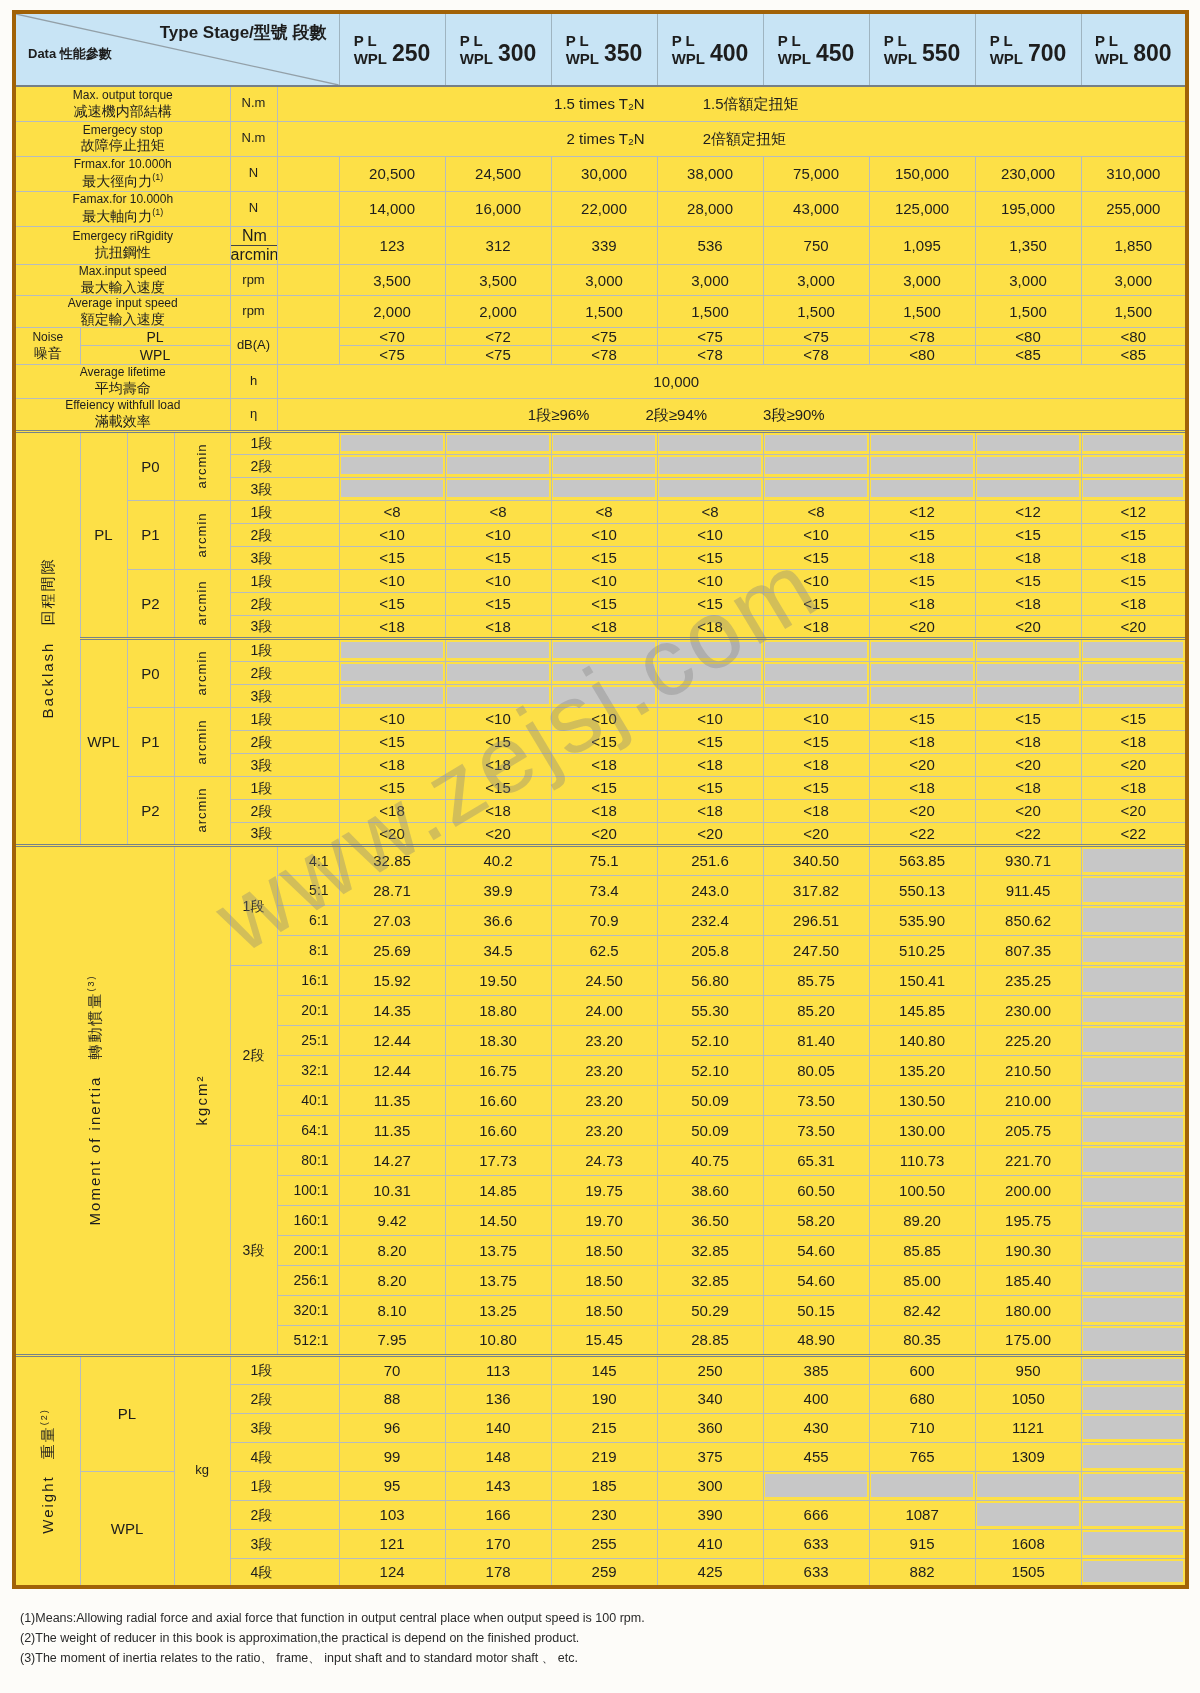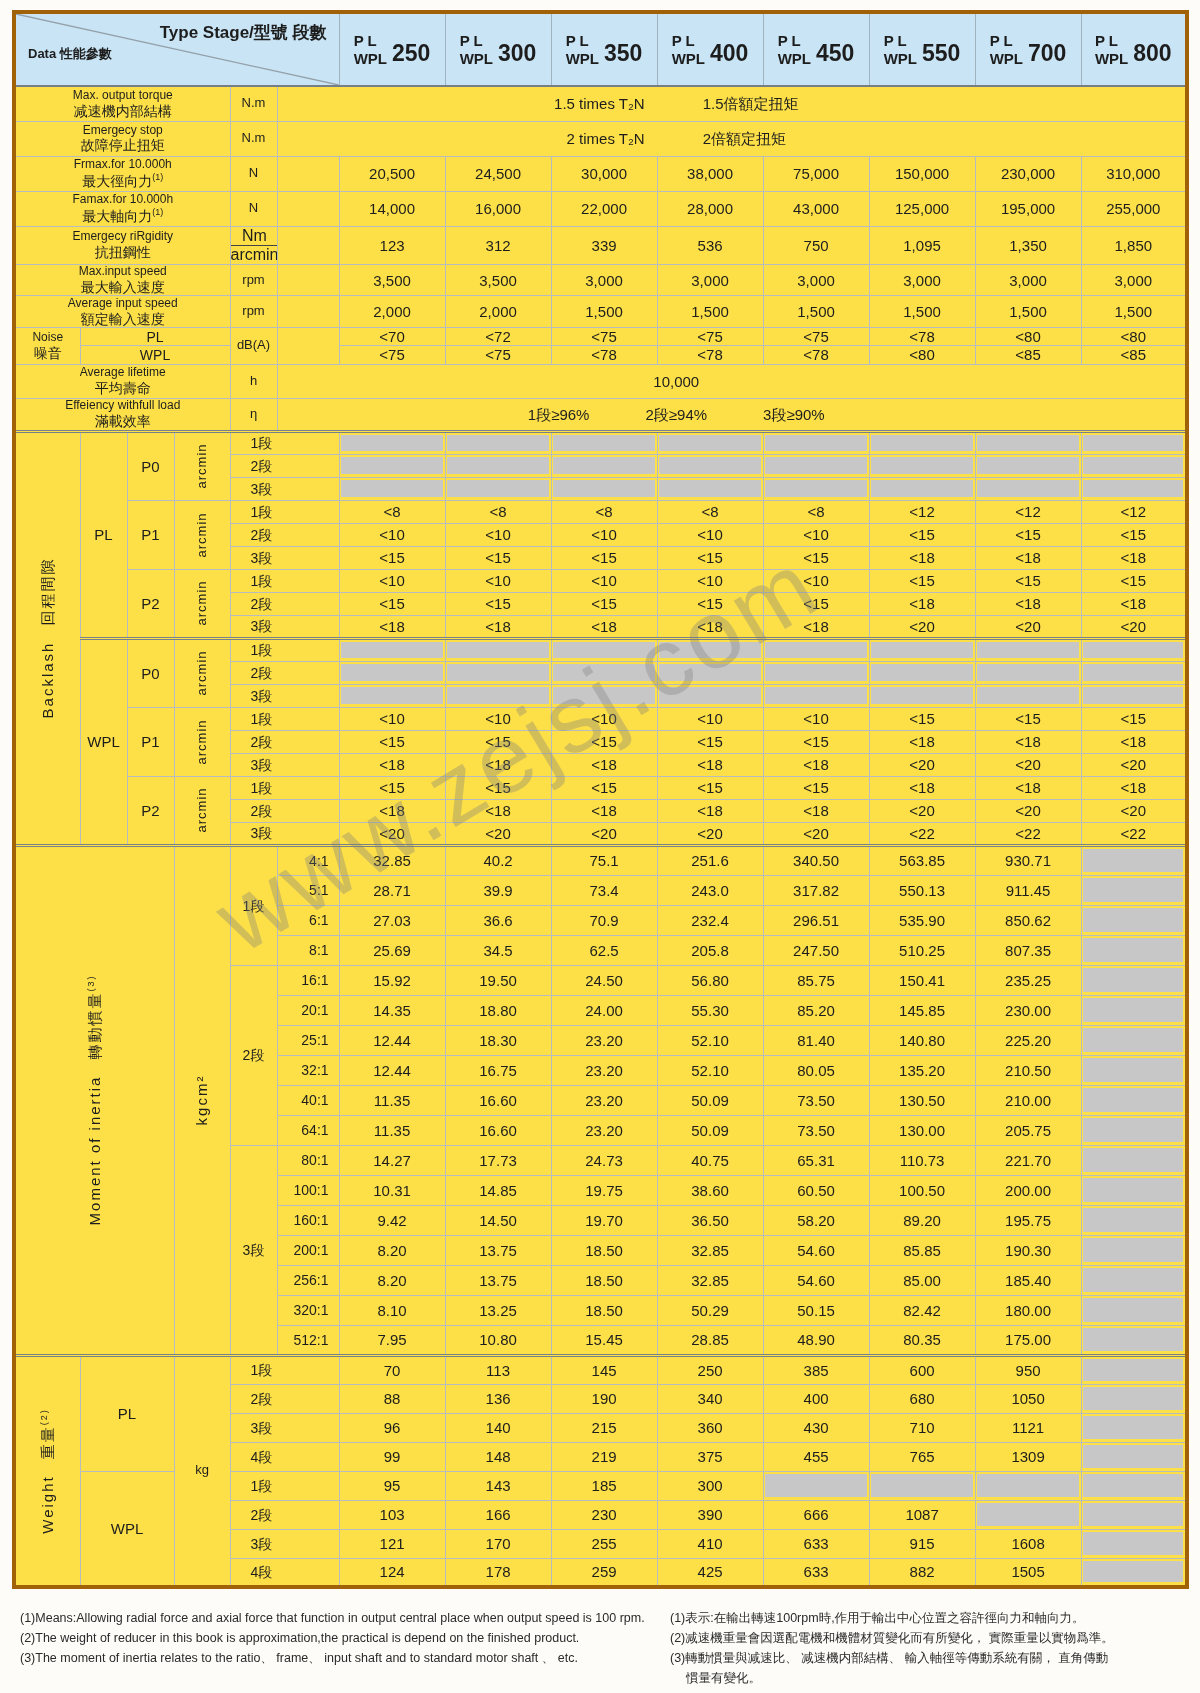--- a/index.html
+++ b/index.html
@@ -809,18 +809,14 @@
         </tr>
       </tbody>
   </table>
 
   <div class="watermark">www.zejsj.com</div>
 
   <div class="footnotes">
     <div class="fn-col fn-en" id="fn-en">(1)Means:Allowing radial force and axial force that function in output central place when output speed is 100 rpm.
 (2)The weight of reducer in this book is approximation,the practical is depend on the finished product.
 (3)The moment of inertia relates to the ratio、 frame、 input shaft and to standard motor shaft 、 etc.</div>
-    <div class="fn-col fn-zh" id="fn-zh">(1)表示:在輸出轉速100rpm時,作用于輸出中心位置之容許徑向力和軸向力。
-(2)减速機重量會因選配電機和機體材質變化而有所變化， 實際重量以實物爲準。
-(3)轉動慣量與减速比、 减速機内部結構、 輸入軸徑等傳動系統有關， 直角傳動
-　 慣量有變化。</div>
   </div>
 </div>
 
 </body></html>

